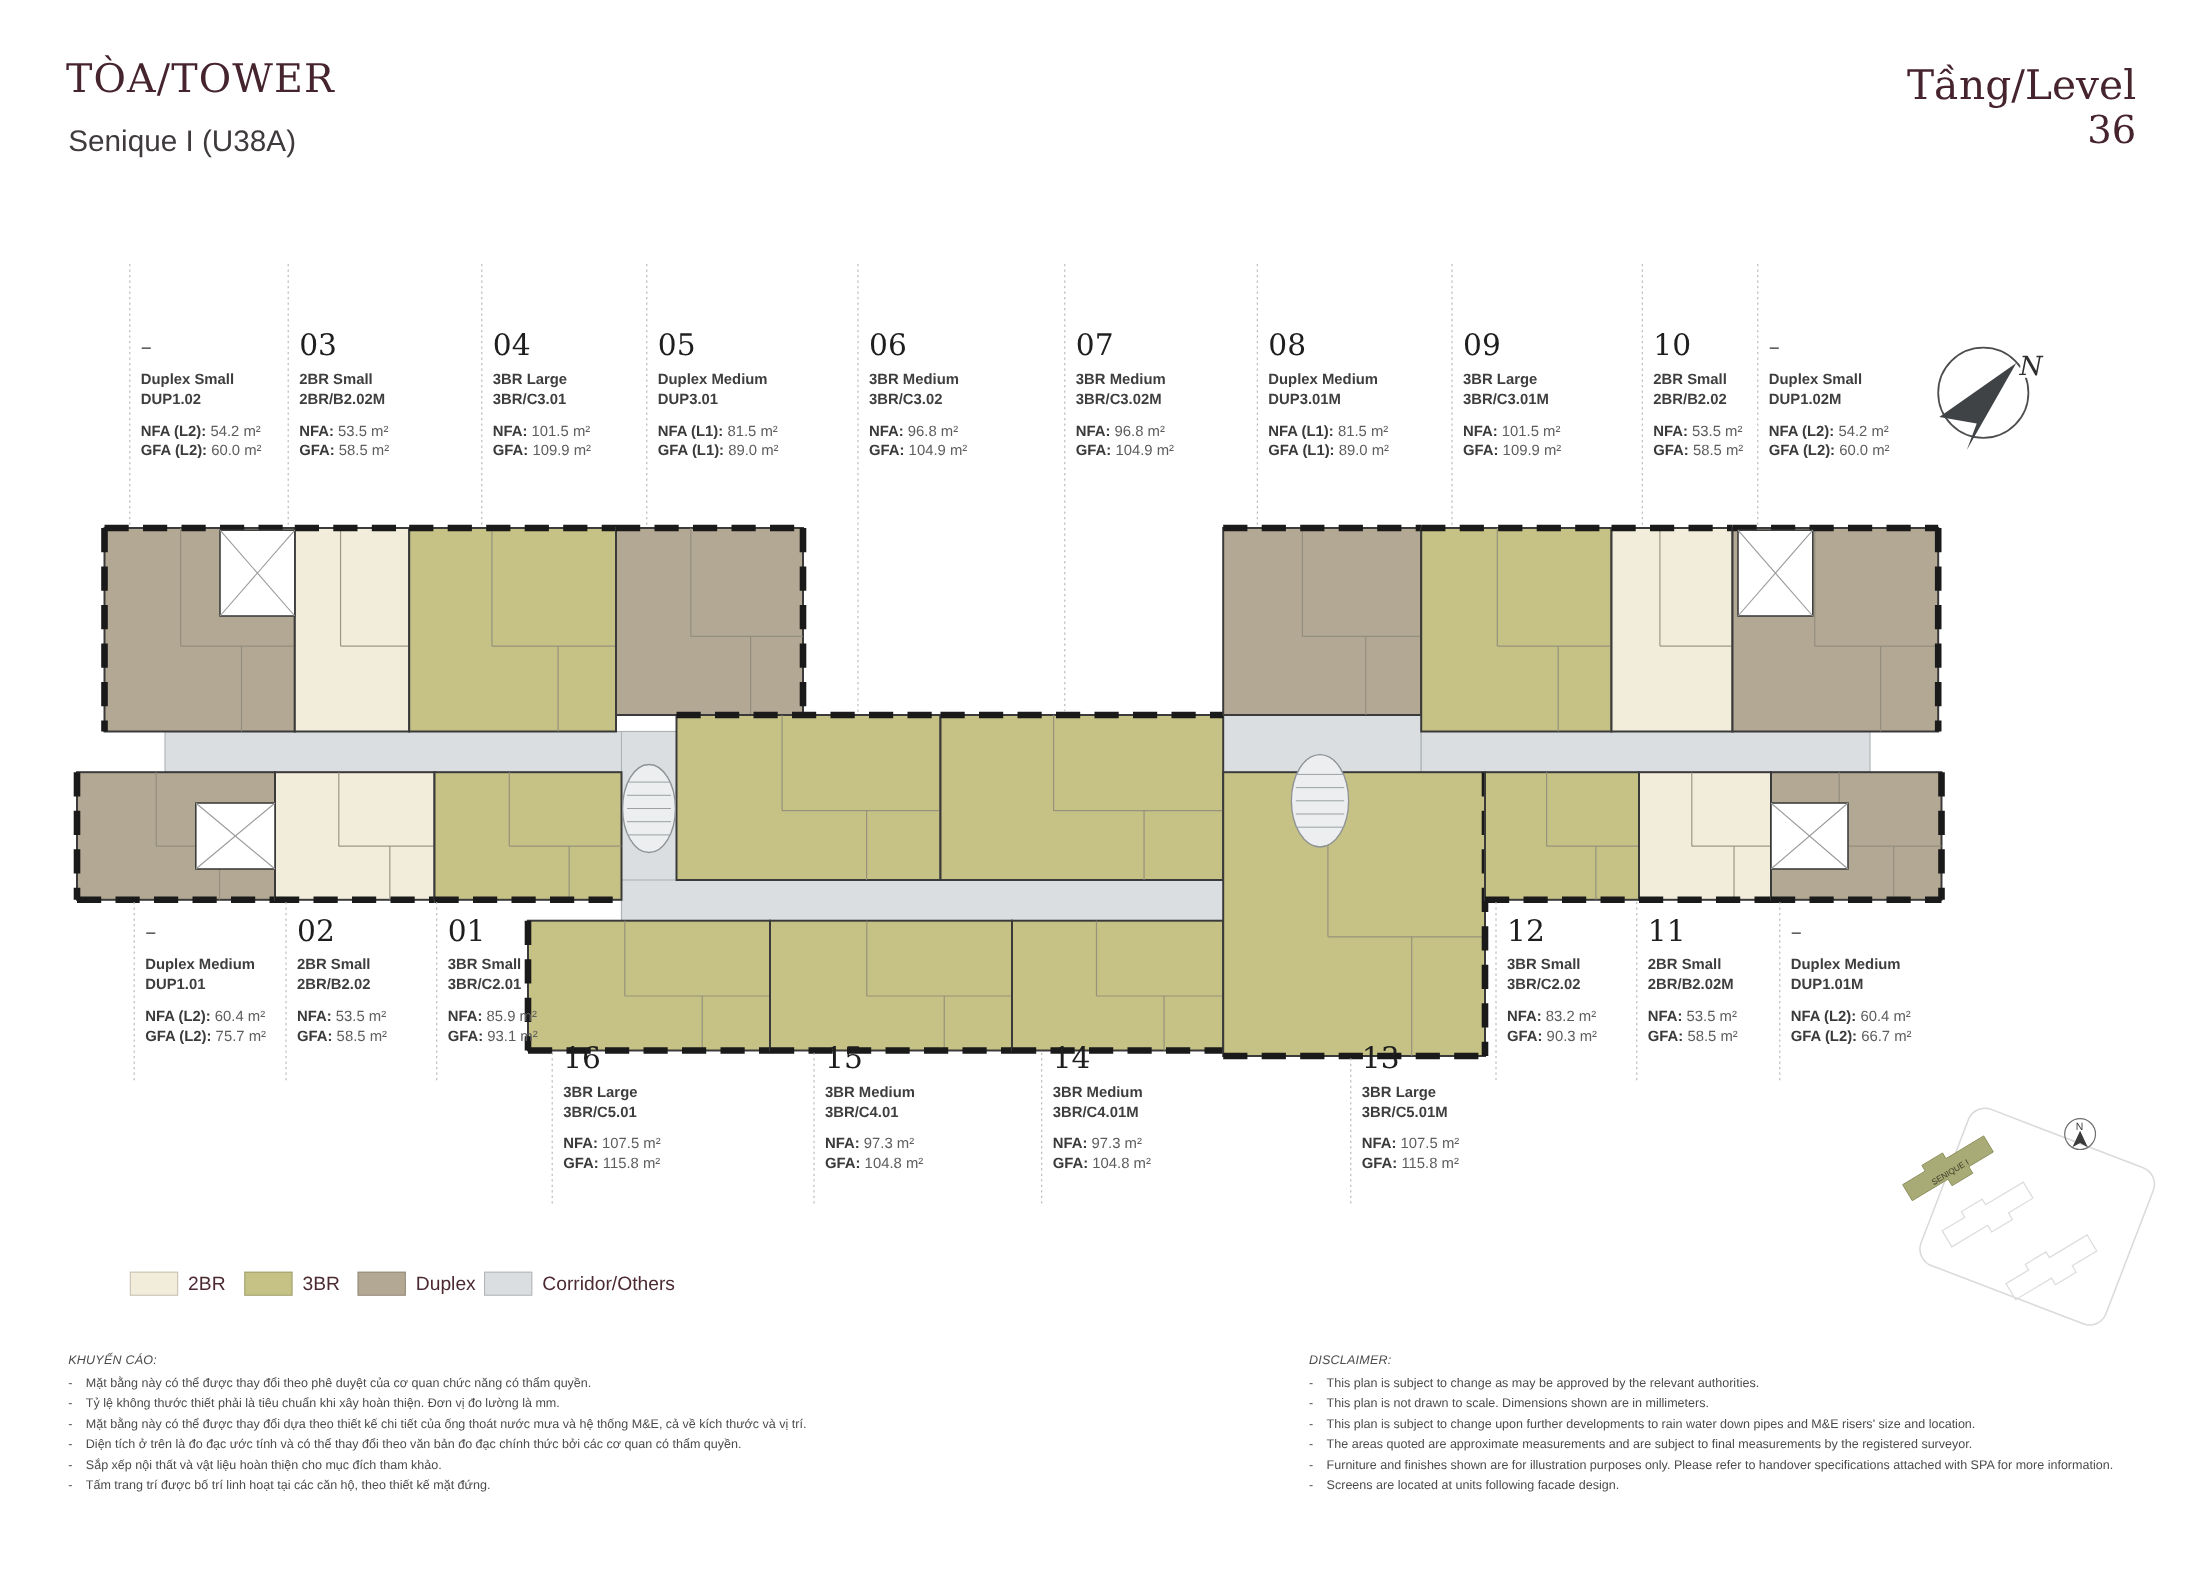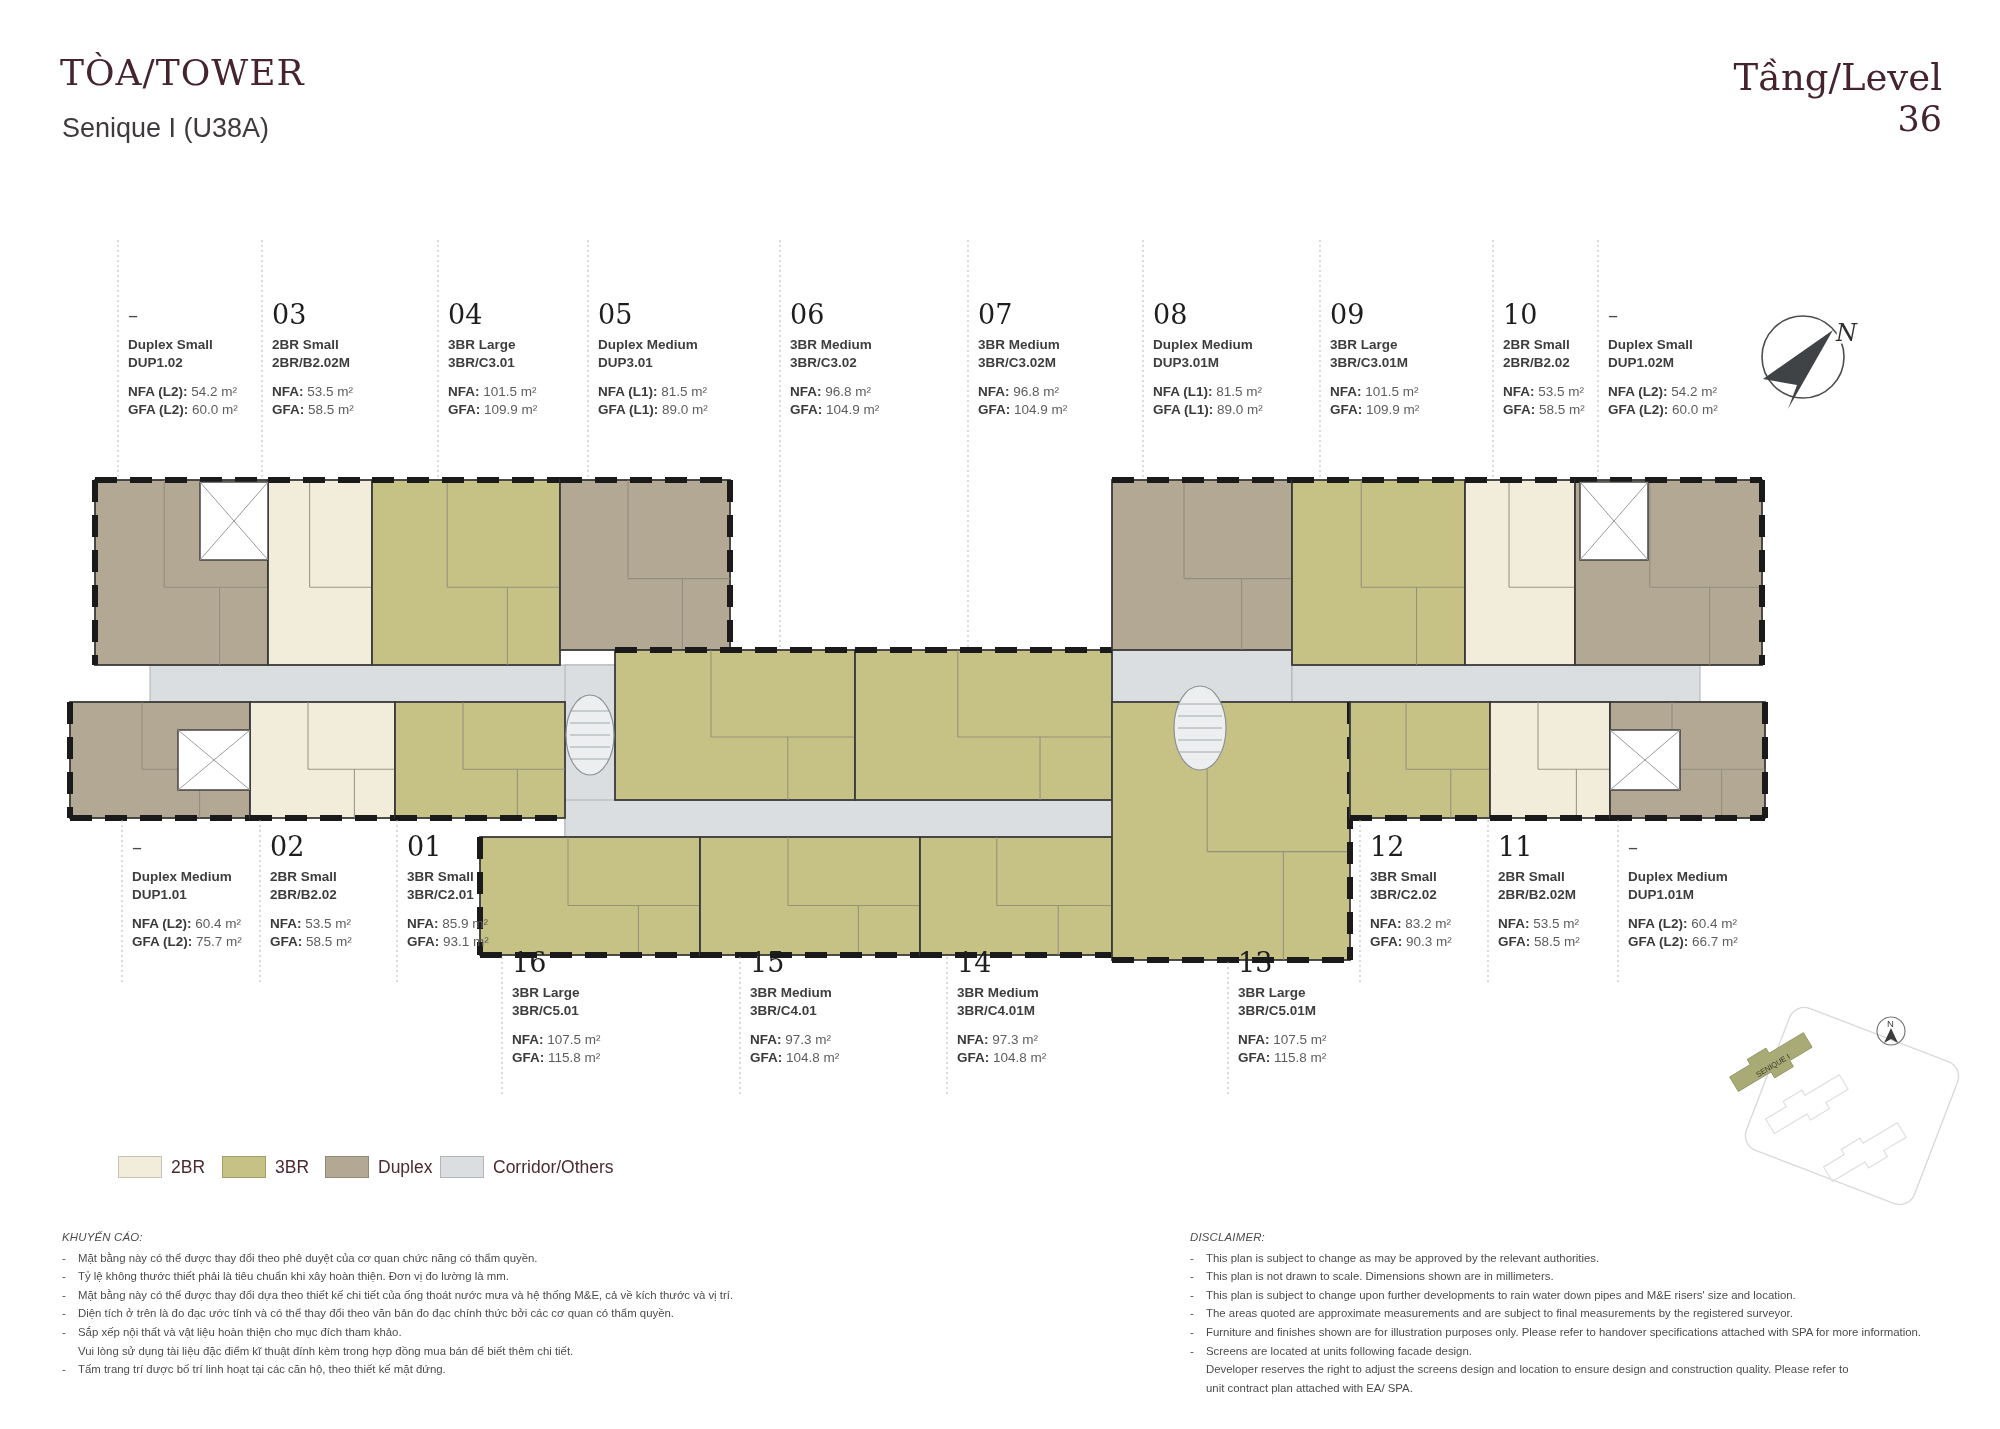--- a/index.html
+++ b/index.html
@@ -417,24 +417,20 @@
       </div>
     <div class="dline">
         <span class="dd">-</span>
         <span class="dt">Diện tích ở trên là đo đạc ước tính và có thể thay đổi theo văn bản đo đạc chính thức bởi các cơ quan có thẩm quyền.</span>
       </div>
     <div class="dline">
         <span class="dd">-</span>
         <span class="dt">Sắp xếp nội thất và vật liệu hoàn thiện cho mục đích tham khảo.</span>
       </div>
     <div class="dline">
-        <span class="dd"></span>
-        <span class="dt">Vui lòng sử dụng tài liệu đặc điểm kĩ thuật đính kèm trong hợp đồng mua bán để biết thêm chi tiết.</span>
-      </div>
-    <div class="dline">
         <span class="dd">-</span>
         <span class="dt">Tấm trang trí được bố trí linh hoạt tại các căn hộ, theo thiết kế mặt đứng.</span>
       </div>
   </div>
 
   <div class="dblock" style="left:1190px;top:1228px;">
     <div class="dhead">DISCLAIMER:</div>
     <div class="dline">
         <span class="dd">-</span>
         <span class="dt">This plan is subject to change as may be approved by the relevant authorities.</span>
@@ -454,17 +450,16 @@
     <div class="dline">
         <span class="dd">-</span>
         <span class="dt">Furniture and finishes shown are for illustration purposes only. Please refer to handover specifications attached with SPA for more information.</span>
       </div>
     <div class="dline">
         <span class="dd">-</span>
         <span class="dt">Screens are located at units following facade design.</span>
       </div>
     <div class="dline">
         <span class="dd"></span>
-        <span class="dt w">Developer reserves the right to adjust the screens design and location to ensure design and construction quality. Please refer to unit contract plan attached with EA/ SPA.</span>
       </div>
   </div>
 
 </div>
 
 </body></html>

